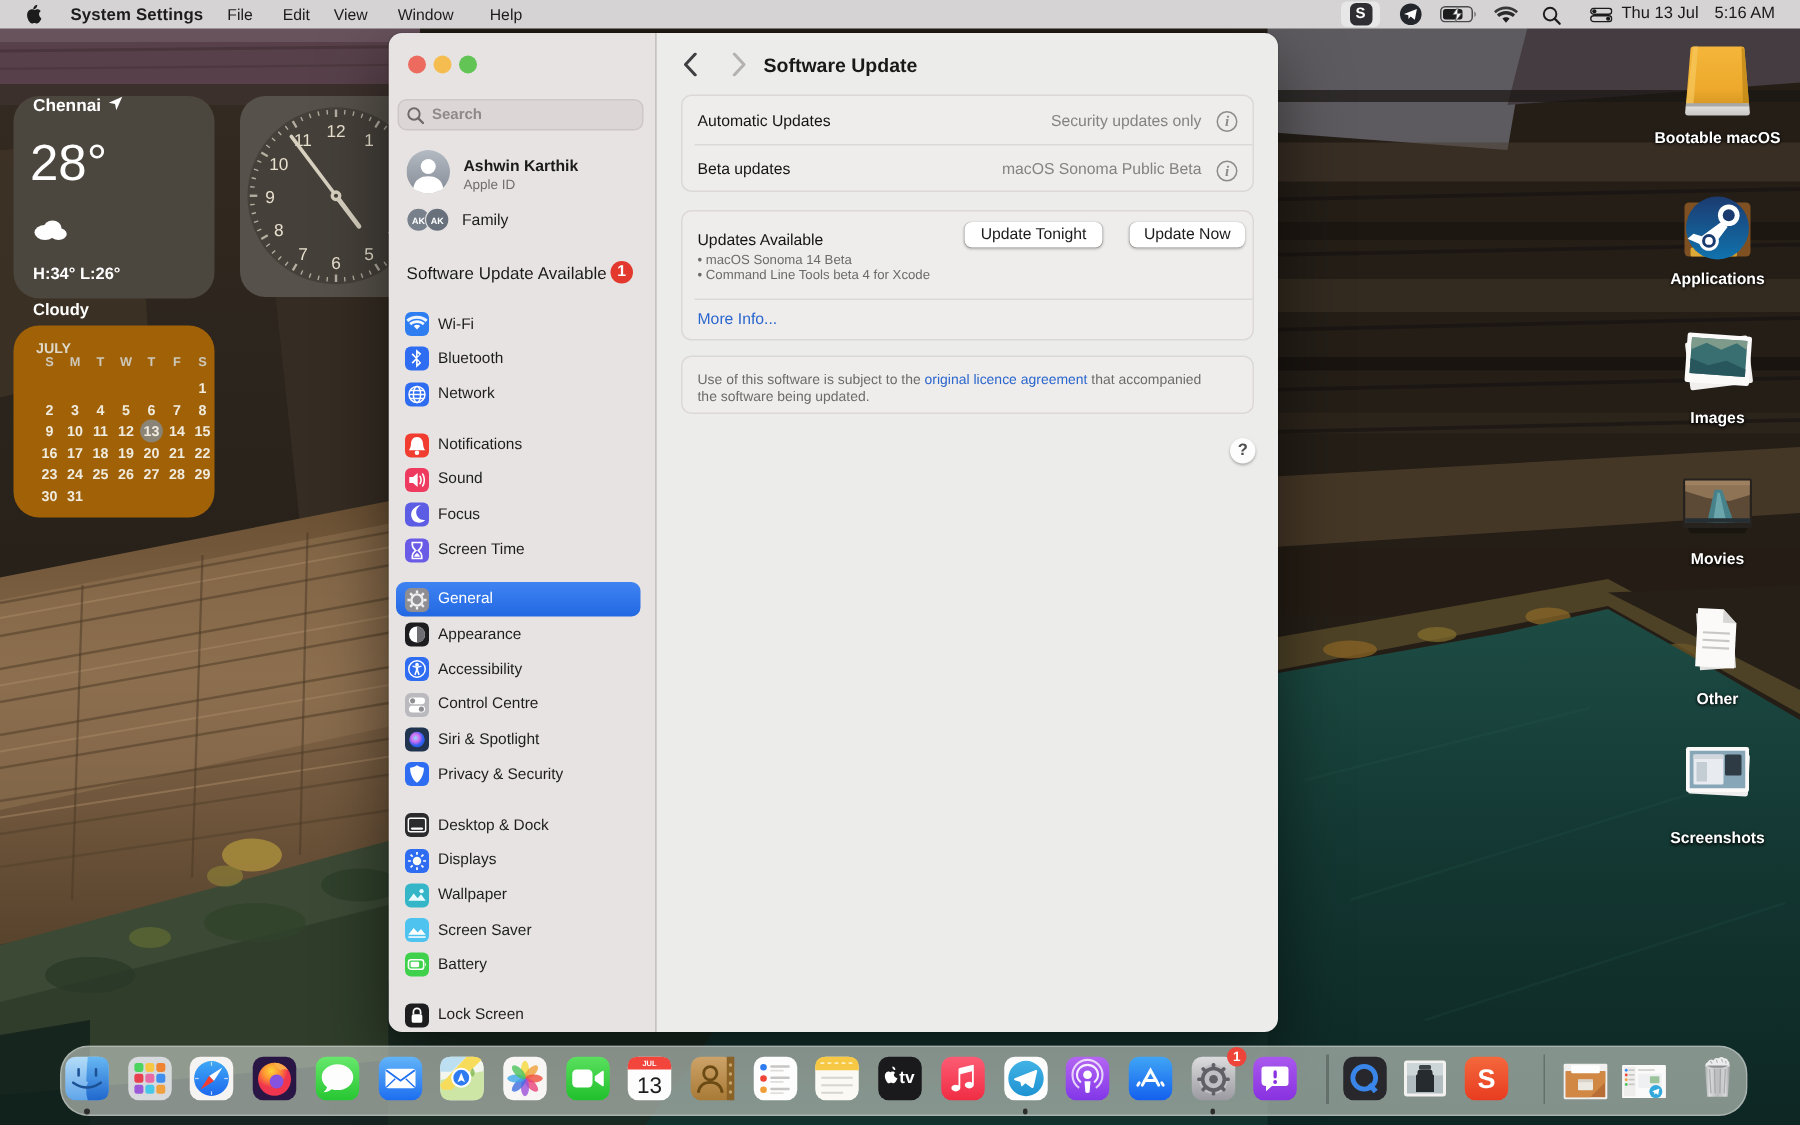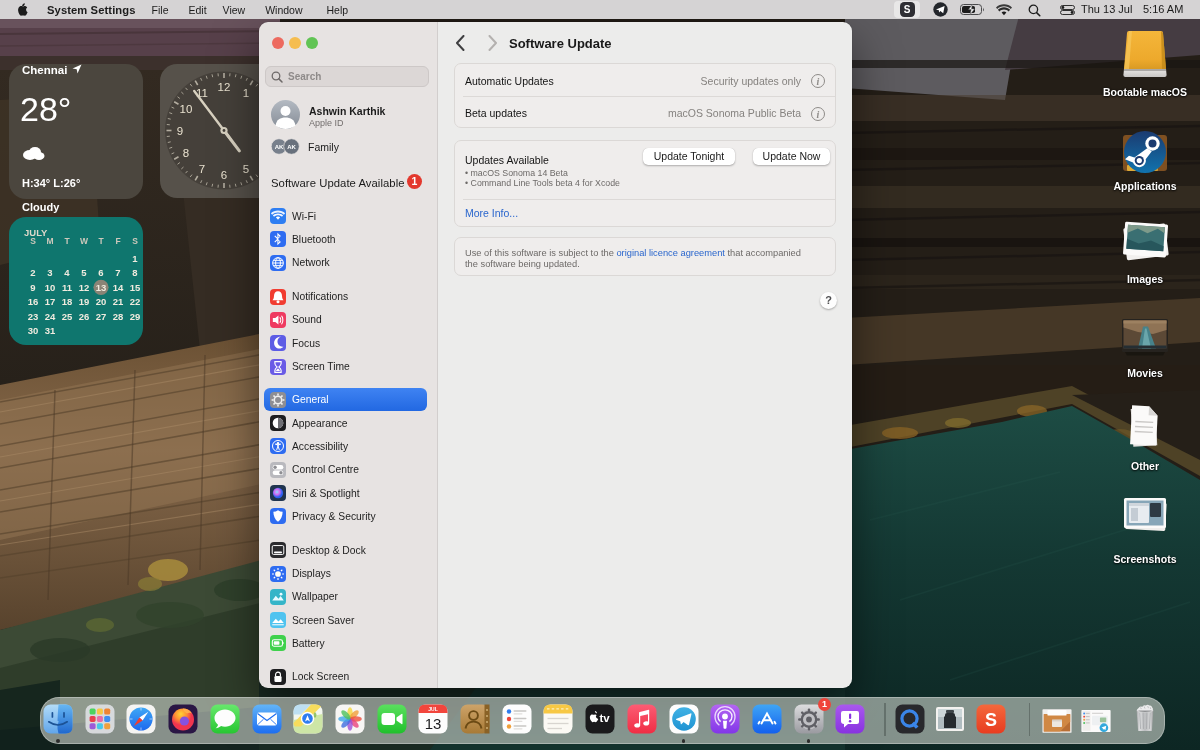--- a/index.html
+++ b/index.html
@@ -288,21 +288,21 @@
         <text x="64.0" y="27.1">12</text>
       </g>
     <line x1="64" y1="66.5" x2="64" y2="78" stroke="#d8d1c0" stroke-width="2.6" transform="rotate(-37 64 66.5)"></line>
     <line x1="64" y1="66.5" x2="64" y2="17" stroke="#d8d1c0" stroke-width="2.4" transform="rotate(-37 64 66.5)" stroke-linecap="round"></line>
     <line x1="64" y1="66.5" x2="64" y2="41" stroke="#d8d1c0" stroke-width="3.1" transform="rotate(143 64 66.5)" stroke-linecap="round"></line>
     <circle cx="64" cy="66.5" r="3.6" fill="#d8d1c0"></circle>
     <circle cx="64" cy="66.5" r="1.4" fill="#45403a"></circle>
   </svg>
 </div>
 
-<div class="widget" style="left:9px;top:217px;width:134px;height:128px;color:#ece7db;background:#0f766e;">
+<div class="widget" style="left:9px;top:217px;width:134px;height:128px;color:#ece7db;background:#a16207;">
   <div style="position:absolute;left:15px;top:10px;font-size:9.5px;font-weight:bold;color:#ddd8ca;">JULY</div>
   <svg width="134" height="128" viewBox="0 0 134 128">
     <g font-family="Liberation Sans,sans-serif" font-size="8.5" font-weight="bold" fill="#cdc8bb" text-anchor="middle">
       <text x="24" y="27">S</text>
         <text x="41" y="27">M</text>
         <text x="58" y="27">T</text>
       <text x="75" y="27">W</text>
         <text x="92" y="27">T</text>
         <text x="109" y="27">F</text>
         <text x="126" y="27">S</text>

